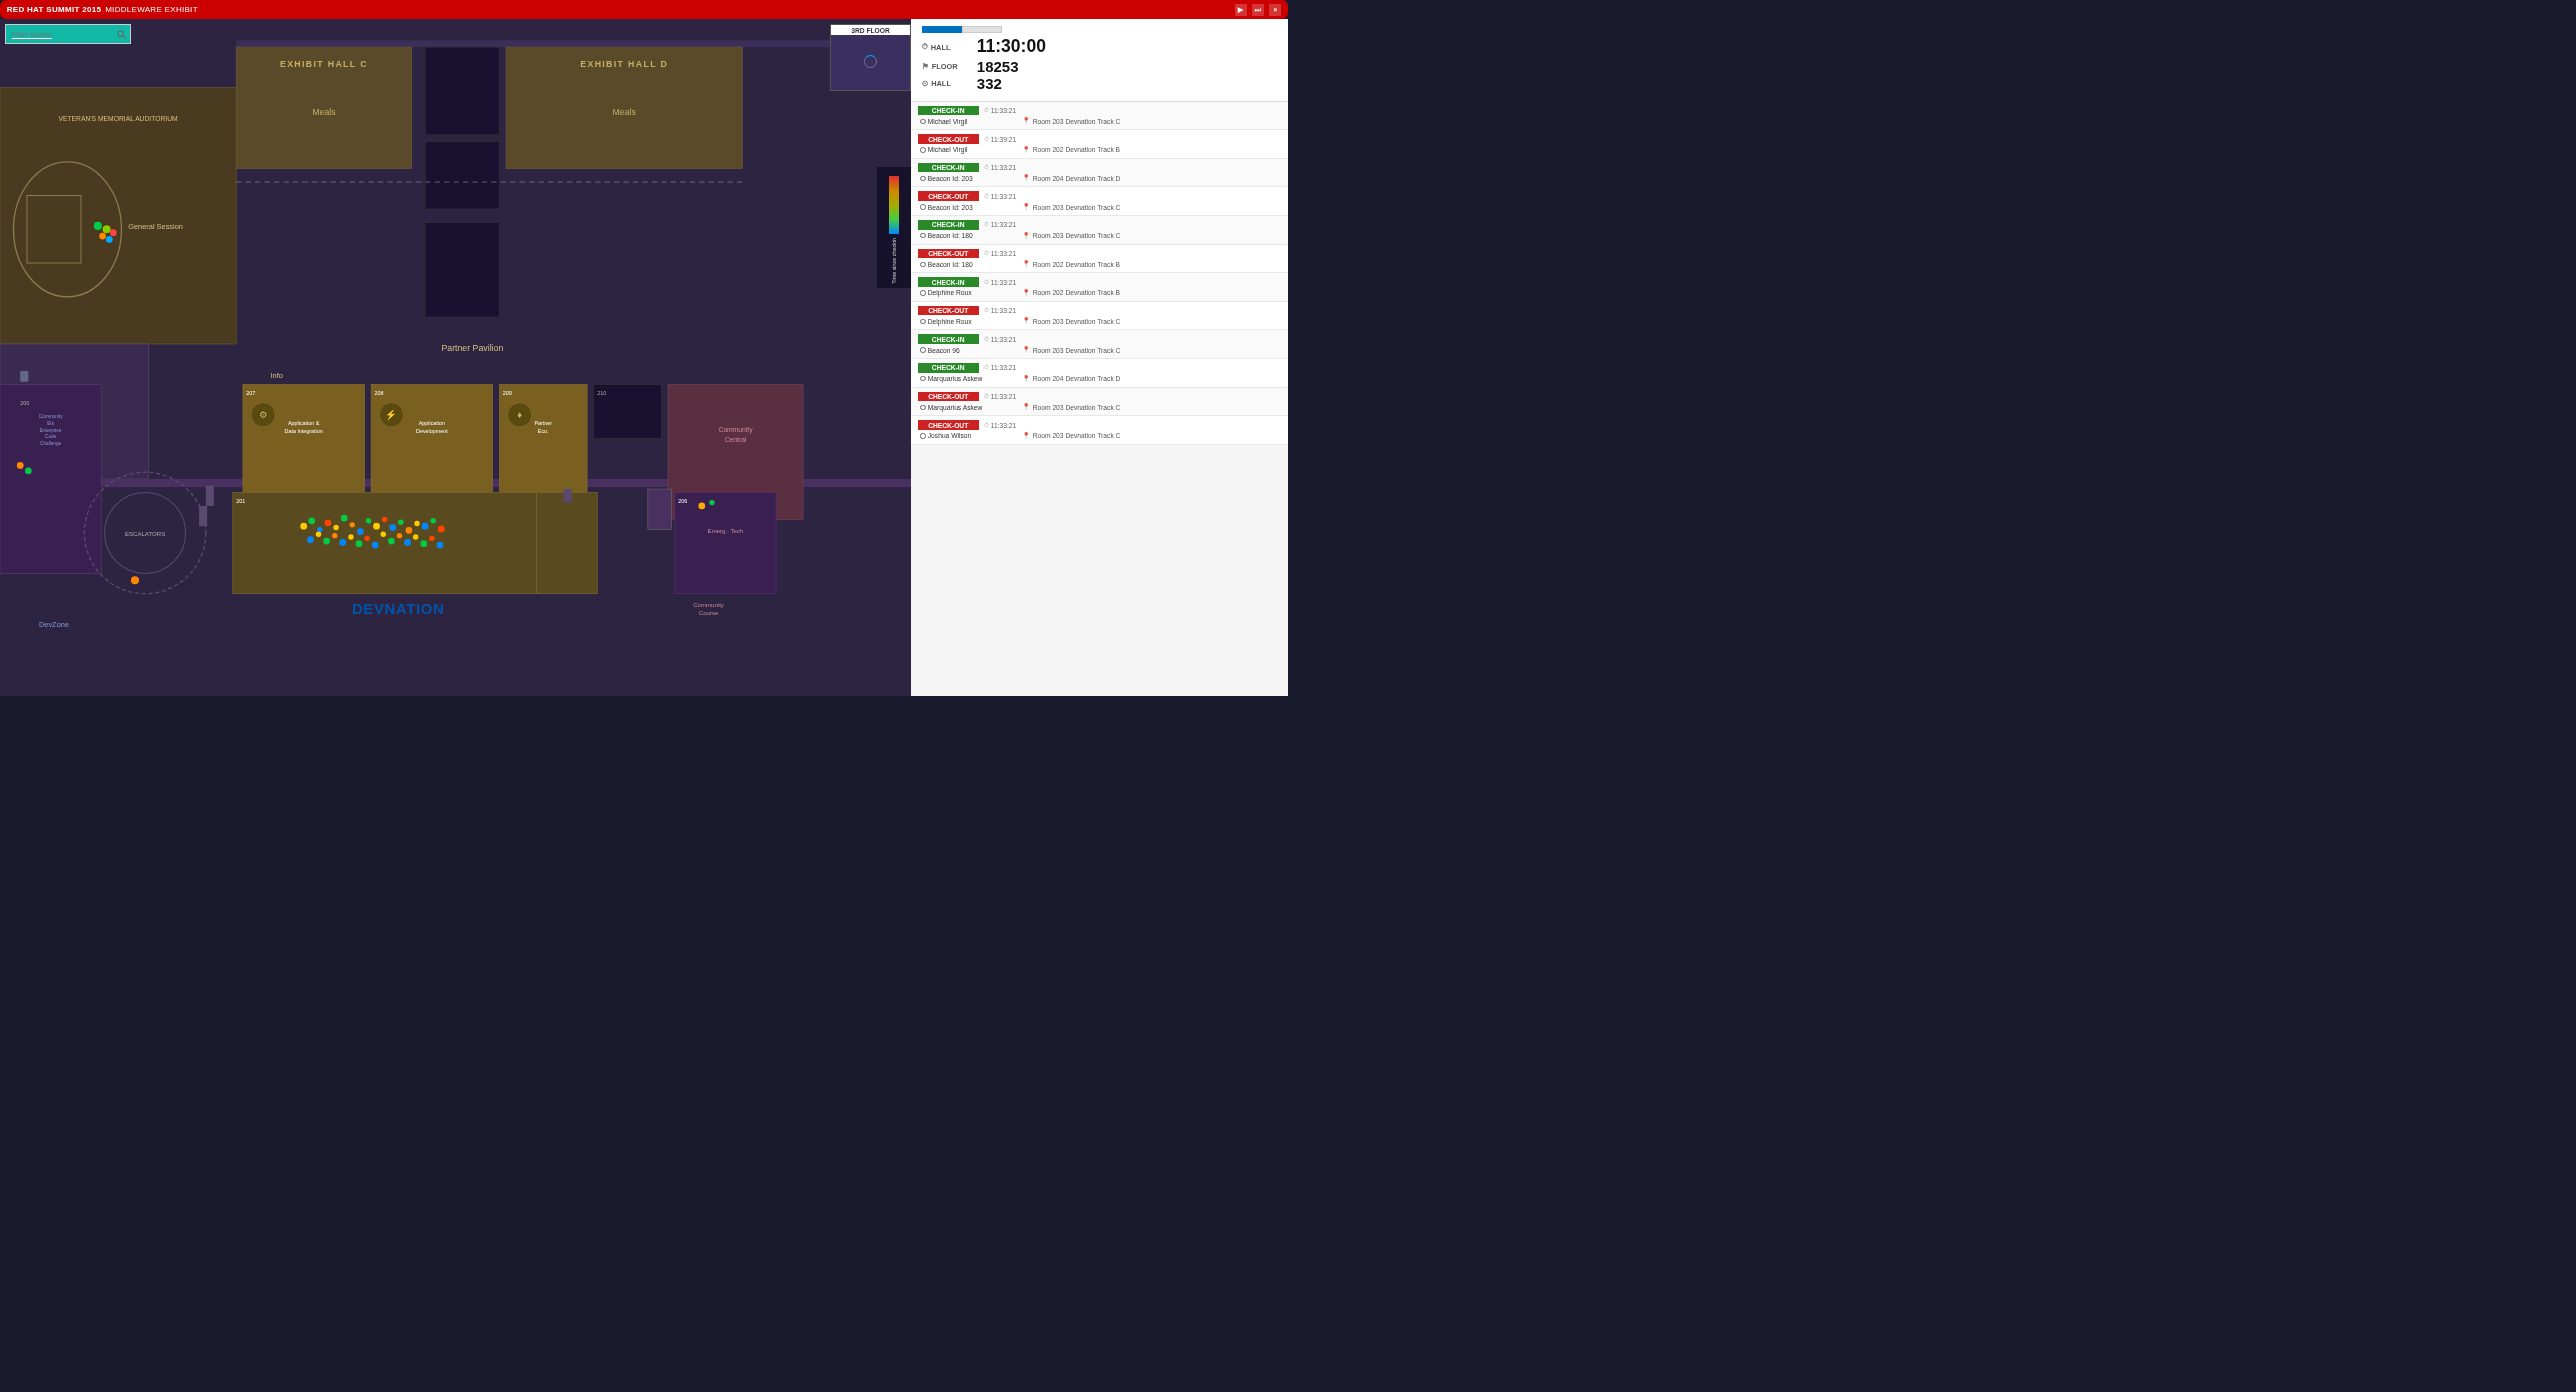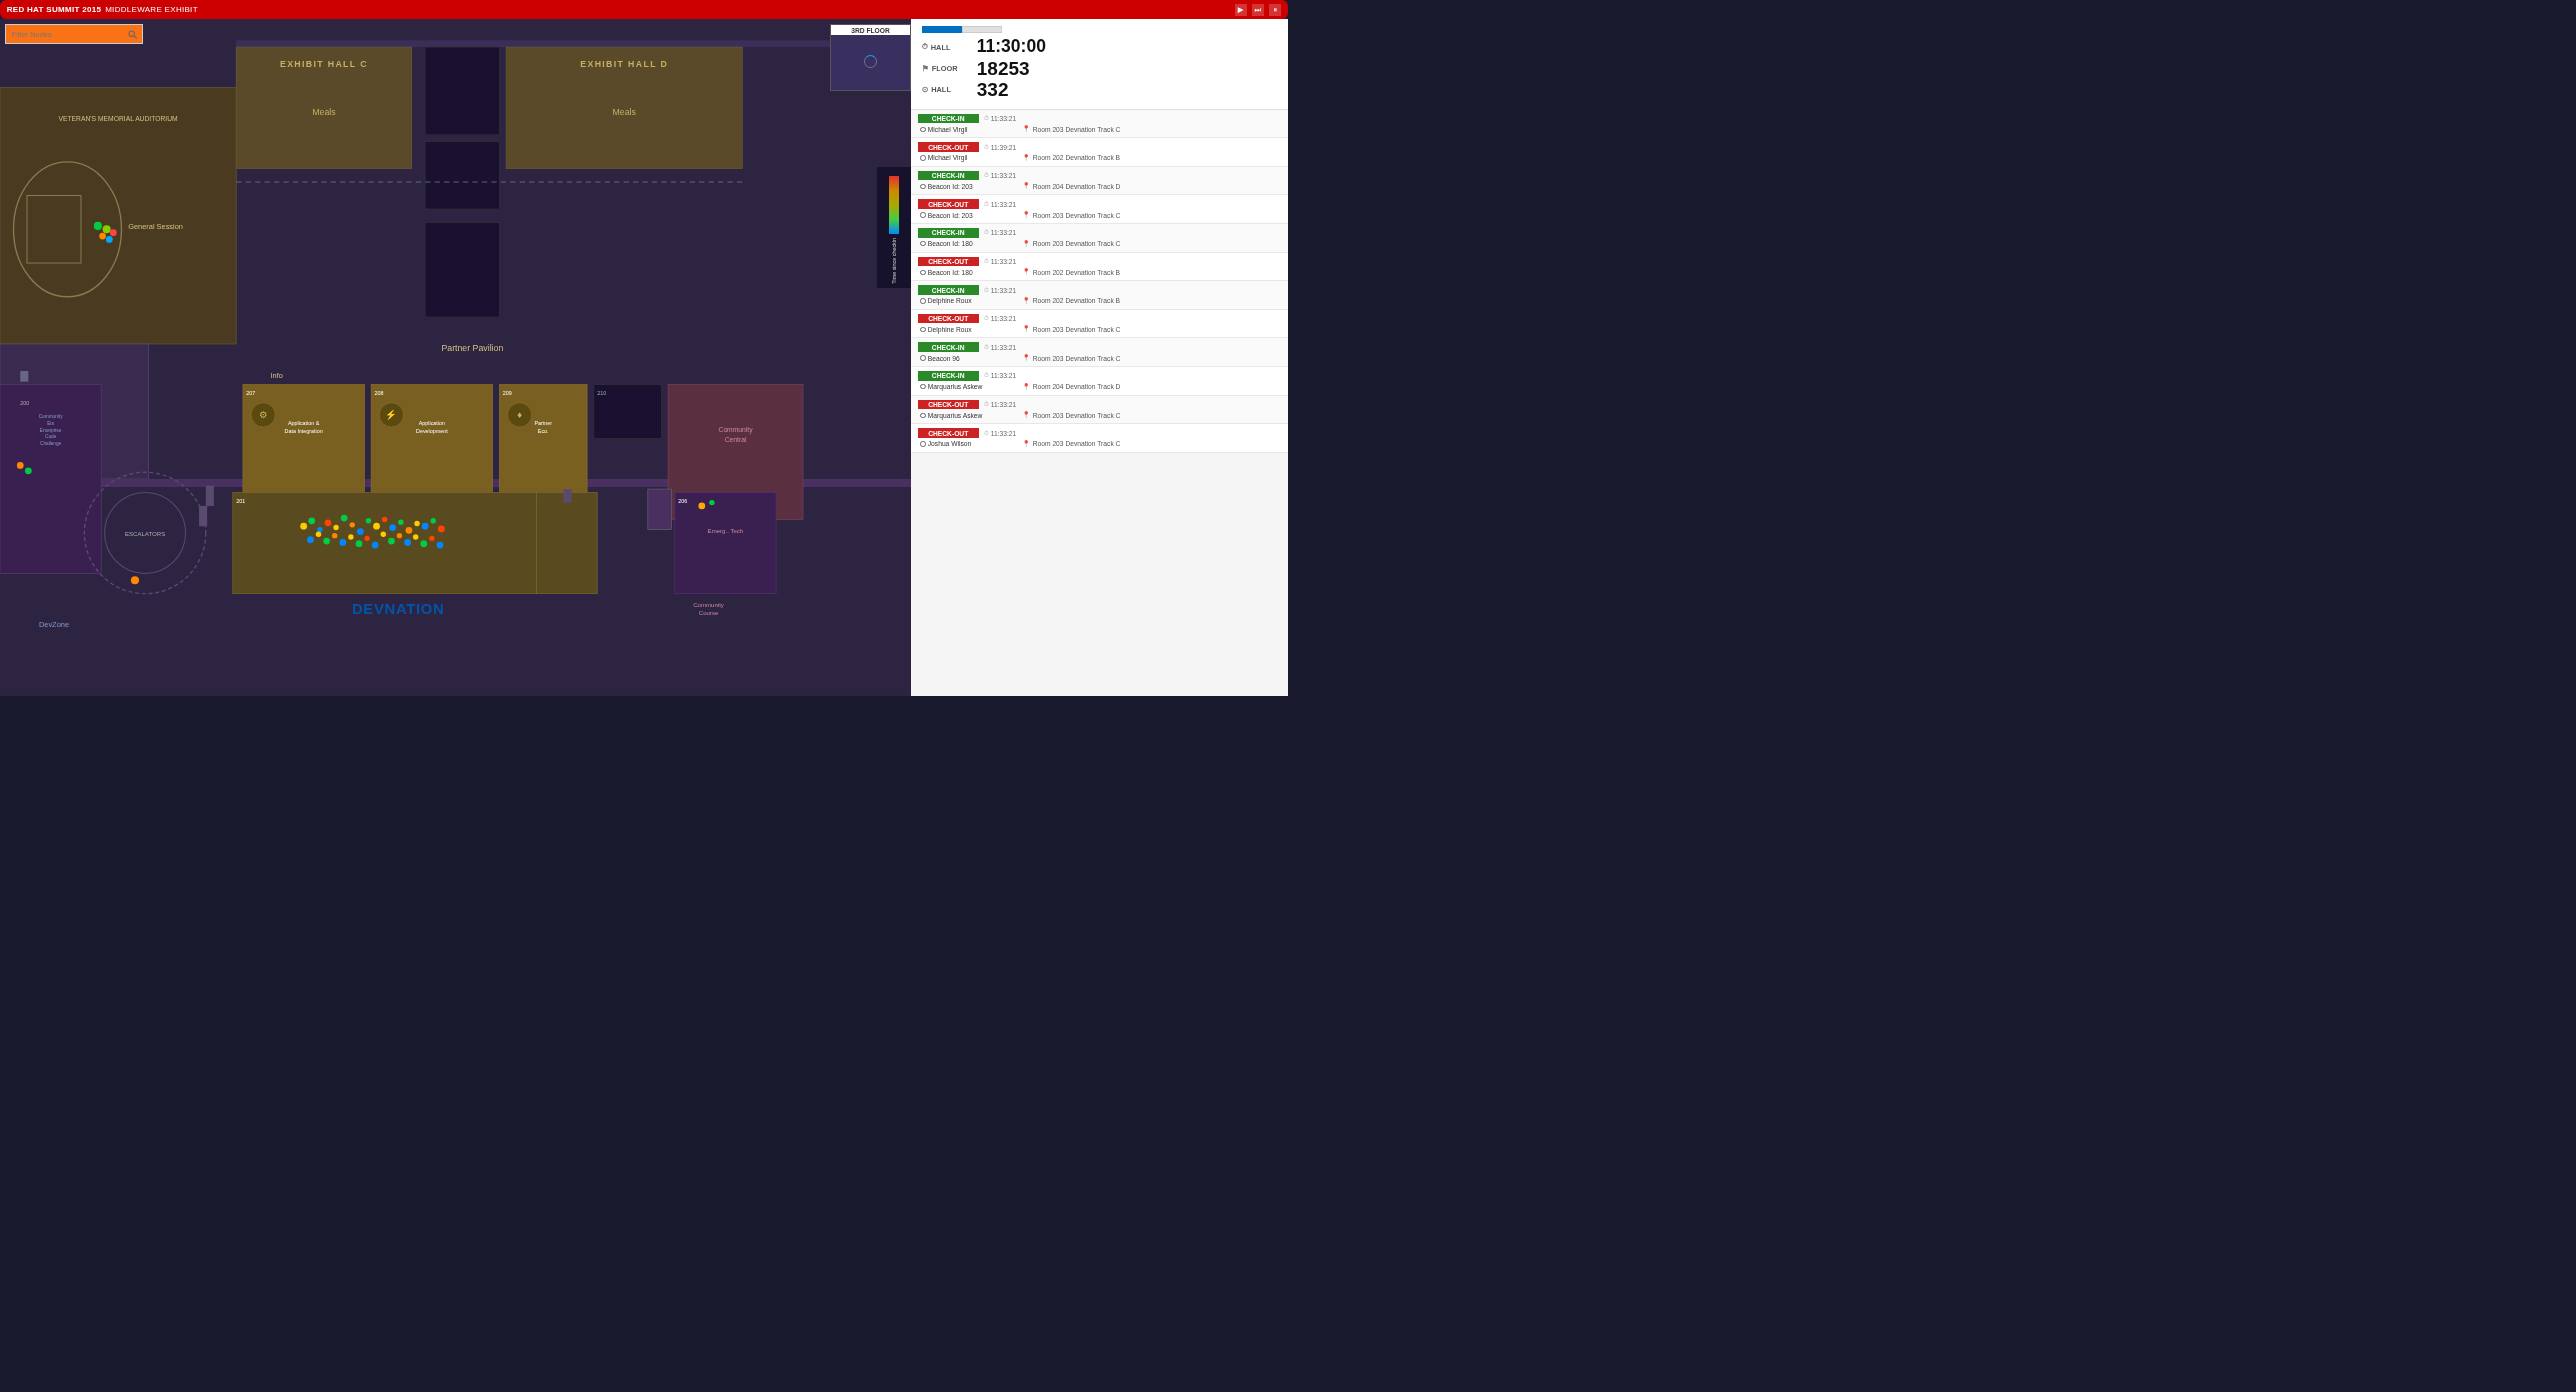--- a/index.html
+++ b/index.html
@@ -63,25 +63,26 @@
       overflow: hidden;
     }
 
     
     #search-bar {
       position: absolute;
       top: 5.4px;
       left: 5.4px;
       display: flex;
       align-items: center;
-      background: #f97316;
+      background: #14b8a6;
       border: 0.7px solid #ccc;
-      width: 138px;
+      width: 126px;
       height: 20px;
       z-index: 10;
+      text-decoration: underline;
     }
     #search-bar input {
       flex: 1;
       border: none;
       outline: none;
       padding: 0 5.4px;
       font-size: 7.4px;
       color: #333;
       background: transparent;
     }
@@ -215,21 +216,21 @@
       font-size: 7.4px;
       color: #555;
       font-weight: bold;
       min-width: 47px;
     }
     .stat-icon {
       font-size: 8px;
       color: #777;
     }
     .stat-value {
-      font-size: 19px;
+      font-size: 15px;
       font-weight: bold;
       color: #111;
       line-height: 1;
     }
     .stat-value.time-val {
       font-size: 17.5px;
     }
 
     
     #events-feed {

